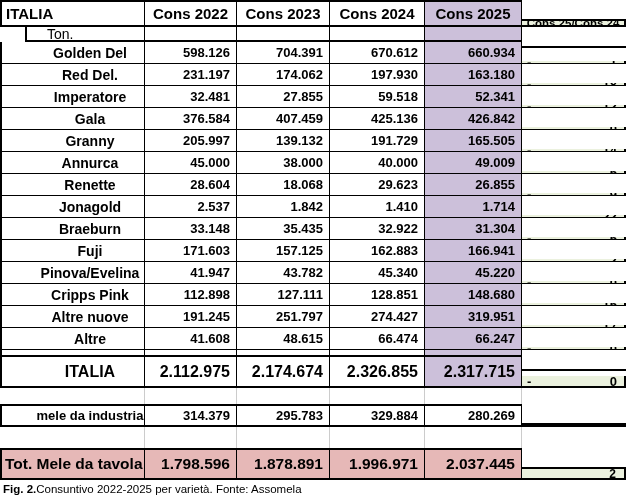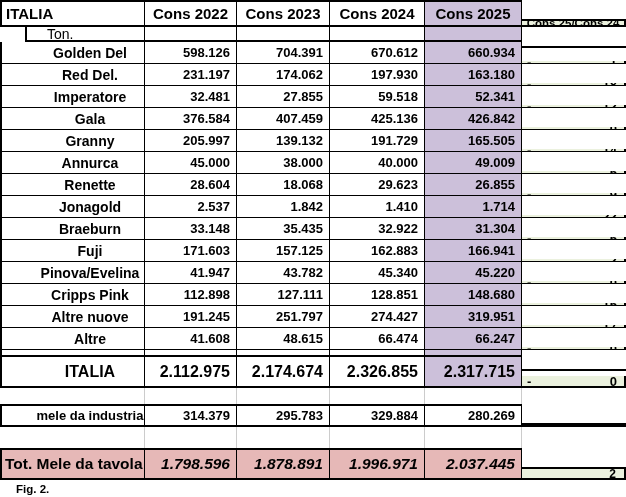--- a/index.html
+++ b/index.html
@@ -36,28 +36,28 @@
   
   .t-title { font-weight: bold; font-size: 15px; padding-left: 4px; }
   .t-col   { font-weight: bold; font-size: 15px; justify-content: center; }
   .t-ratio { font-weight: bold; font-size: 11.5px; justify-content: center; }
   .t-unit  { font-size: 14px; padding-left: 20px; margin-left: 25px; }
   .t-name  { font-weight: bold; font-size: 14px; justify-content: center; }
   .t-num   { font-weight: bold; font-size: 13px; justify-content: flex-end; padding-right: 6px; }
   .t-delta { font-weight: bold; font-size: 13px; justify-content: space-between; padding: 0 7px 0 5px; }
   .t-tot   { font-size: 16px; }
   .t-ind   { font-size: 13px; text-align: center; }
-  .t-tav   { font-size: 15.5px; font-style: italic; }
+  .t-tav   { font-size: 15.5px; }
   .t-tavname { font-weight: bold; font-size: 15.5px; padding-left: 3px; }
   .t-tavdelta { font-weight: bold; font-size: 12px; justify-content: flex-end; padding-right: 8px; }
   .caption {
     grid-column: 1 / -1;
     display: flex; align-items: center;
     font-size: 11.5px;
-    padding-left: 16px; padding-top: 1px;
+    padding-left: 3px; padding-top: 1px;
   }
   .caption .bold { font-weight: bold; }
 </style>
 </head>
 <body>
 
 <div class="figure" style="--purple: #CCC0DA; --green: #EBF1DE; --pink: #E6B8B7;">
 
   <div class="row">
     <div class="cell bt2 bl2 br1 bb2 t-title">ITALIA</div>
@@ -301,15 +301,16 @@
     <div class="cell bt2 br1 bb2 pink t-num t-tav">1.878.891</div>
     <div class="cell bt2 br1 bb2 pink t-num t-tav">1.996.971</div>
     <div class="cell bt2 br1 bb2 pink t-num t-tav">2.037.445</div>
     <div class="cell bt2 br2 bb2 green t-tavdelta">
       <span>2</span>
     </div>
   </div>
 
   <div class="caption">
     <span class="bold">Fig. 2.</span>
+    <span> Consuntivo 2022-2025 per varietà. Fonte: Assomela</span>
   </div>
 
 </div>
 
 </body></html>

